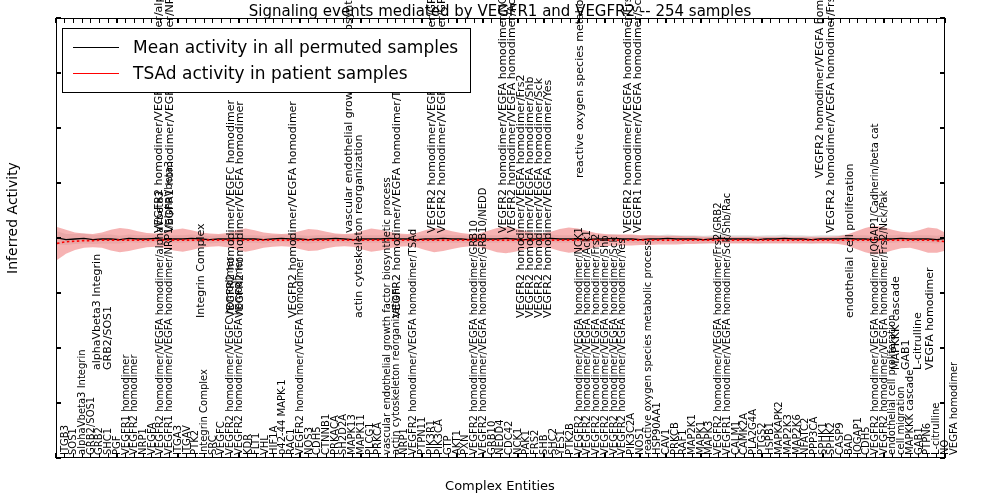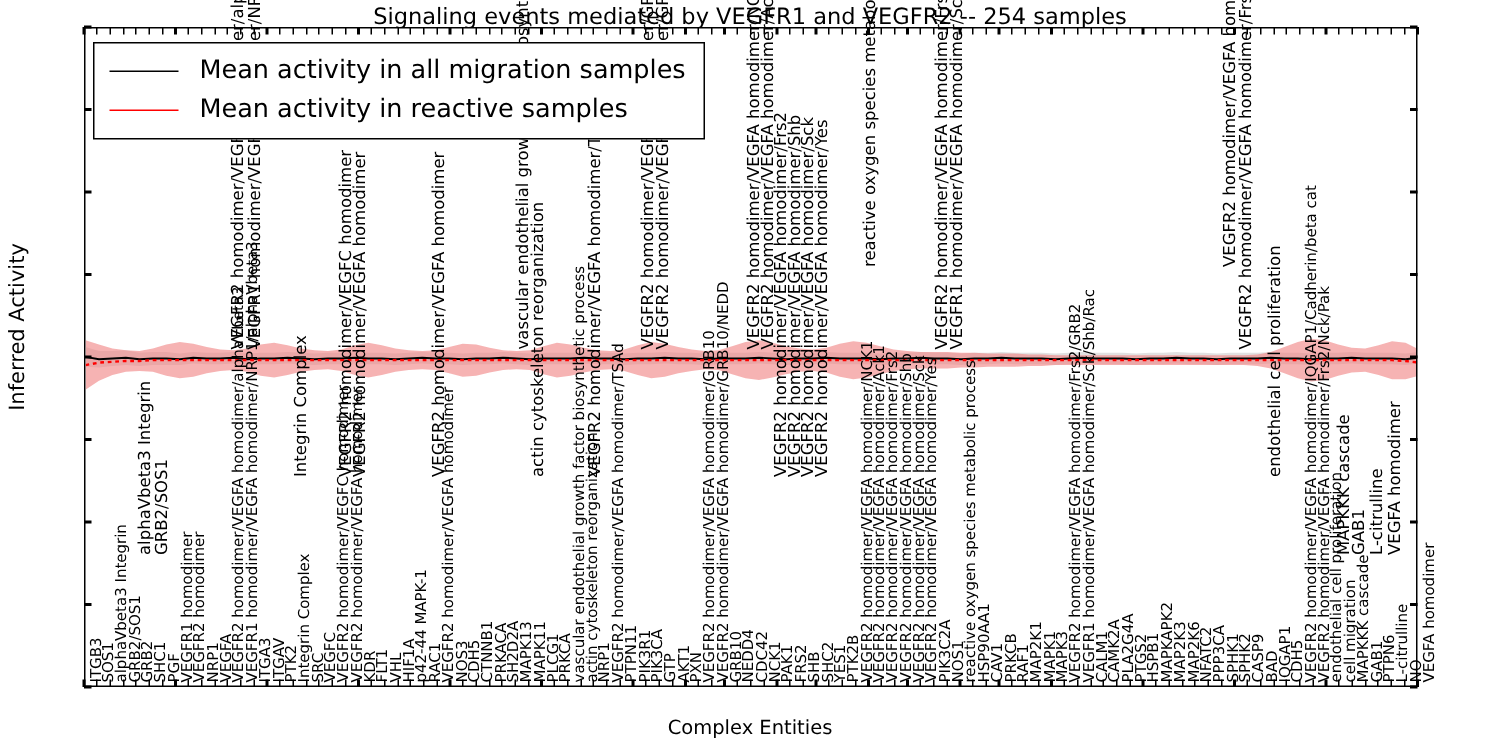--- a/index.html
+++ b/index.html
@@ -425,21 +425,21 @@
       <div class="cat" style="left: 857.637px; top: 437px; font-size: 10px;">GAB1</div>
       <div class="cat" style="left: 866.353px; top: 437px; font-size: 10px;">PTPN6</div>
       <div class="cat" style="left: 875.069px; top: 437px; font-size: 10px;">L-citrulline</div>
       <div class="cat" style="left: 883.784px; top: 437px; font-size: 10px;">NO</div>
       <div class="cat" style="left: 892.5px; top: 437px; font-size: 10px;">VEGFA homodimer</div>
     </div>
 
   <div class="legend">
     <div class="legrow">
       <span class="legline"></span>
-      <span class="legtxt">Mean activity in all migration samples</span>
+      <span class="legtxt">Mean activity in all permuted samples</span>
     </div>
     <div class="legrow">
       <span class="legline red"></span>
-      <span class="legtxt">Mean activity in reactive samples</span>
+      <span class="legtxt">TSAd activity in patient samples</span>
     </div>
   </div>
 
 </div>
 
 </body></html>

